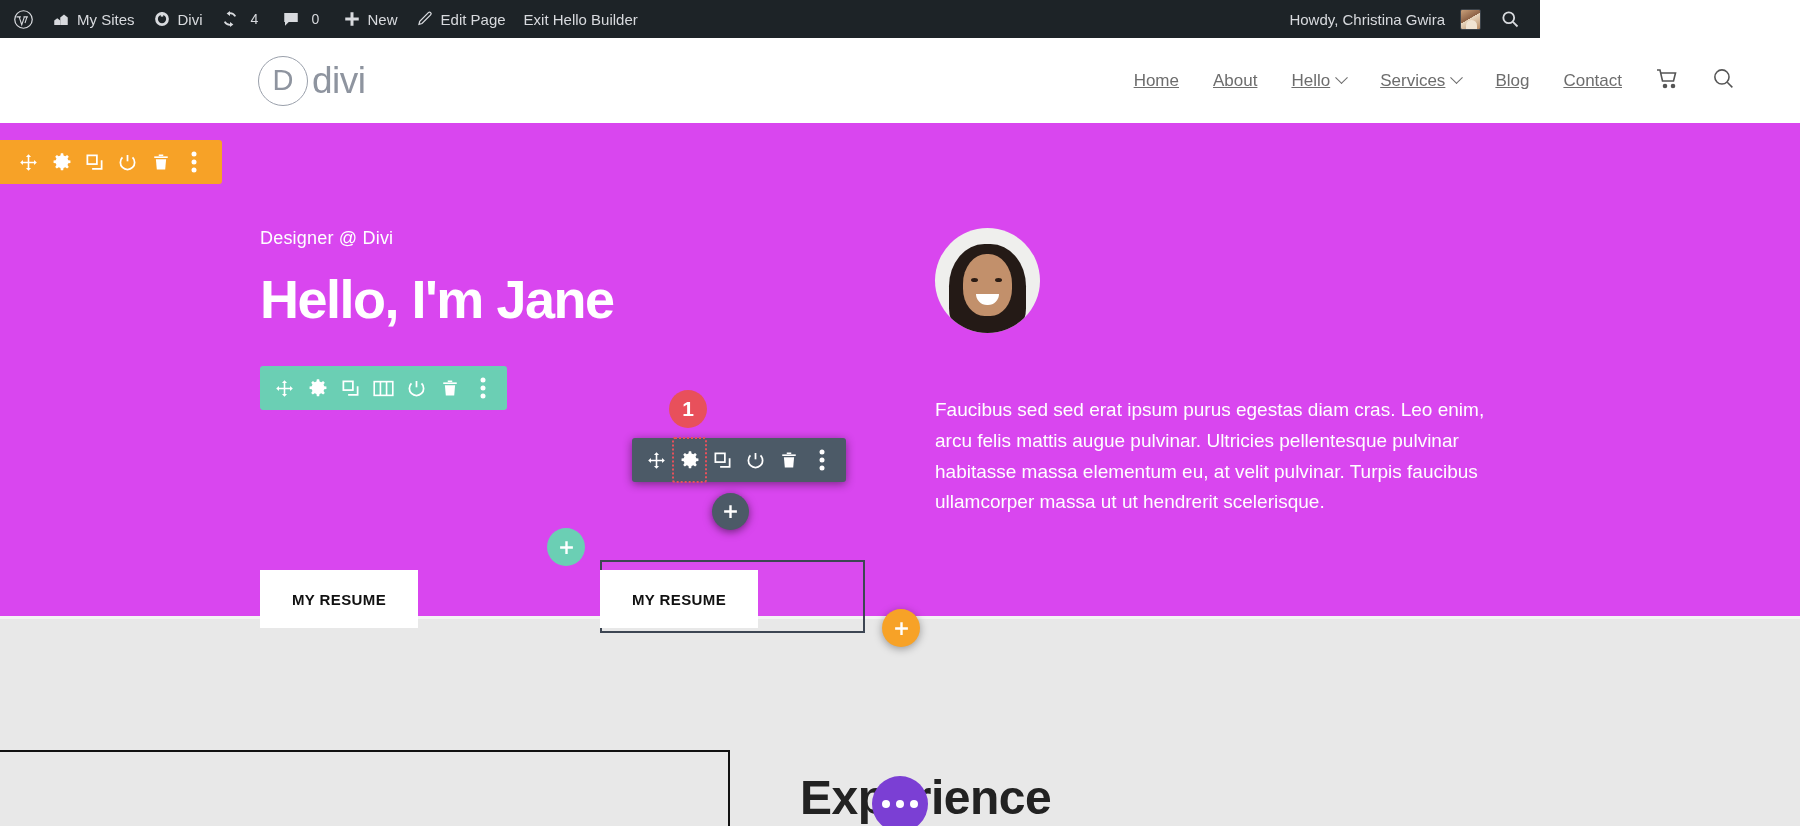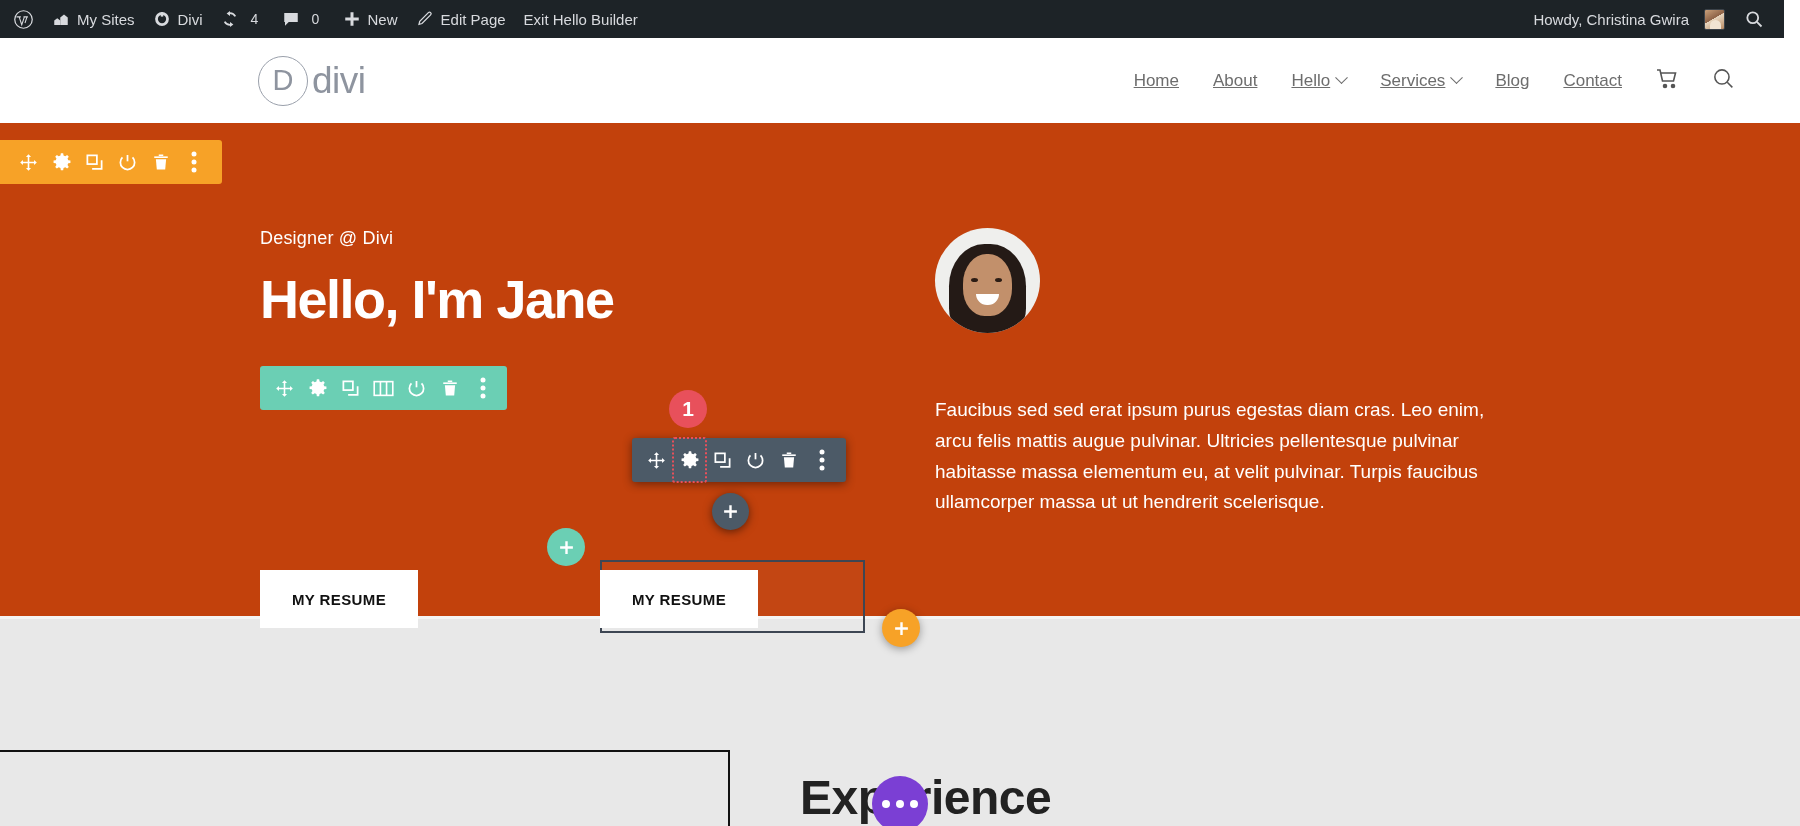--- a/index.html
+++ b/index.html
@@ -8,21 +8,21 @@
     width: 1800px; height: 826px;
     overflow: hidden;
     background: #fff;
     font-family: "Liberation Sans", sans-serif;
   }
   .page { position: relative; width: 1800px; height: 826px; }
 
   
   .adminbar {
     position: absolute; top: 0; left: 0;
-    width: 1784px; height: 38px;
+    width: 1540px; height: 38px;
     background: #1d2327;
     display: flex; align-items: center;
     color: #d8dade; font-size: 15px;
     z-index: 60;
   }
   .ab-item {
     display: flex; align-items: center; gap: 7px;
     height: 38px; padding: 0 9px;
     color: #d8dade; white-space: nowrap;
     cursor: pointer;
@@ -74,21 +74,21 @@
     text-decoration: underline;
   }
   .caret { width: 9px; height: 9px; border-right: 1.6px solid #6d6d6d; border-bottom: 1.6px solid #6d6d6d;
            transform: rotate(45deg) translate(-2px,-2px); }
   .nav-icon { padding: 0 16px; color: #555; display:flex; align-items:center; cursor:pointer; }
 
   
   .hero {
     position: absolute; top: 123px; left: 0;
     width: 1800px; height: 493px;
-    background: #c2410c;
+    background: #d946ef;
     z-index: 10;
   }
   .hero-left { position: absolute; left: 260px; top: 105px; width: 660px; }
   .eyebrow { color: #ffffff; font-size: 18px; letter-spacing: .2px; }
   .hero-title {
     color: #ffffff; font-size: 54px; font-weight: 700;
     letter-spacing: -1.5px; margin-top: 22px; line-height: 1.05;
   }
   .resume-btn {
     position: absolute; left: 260px; top: 447px;

